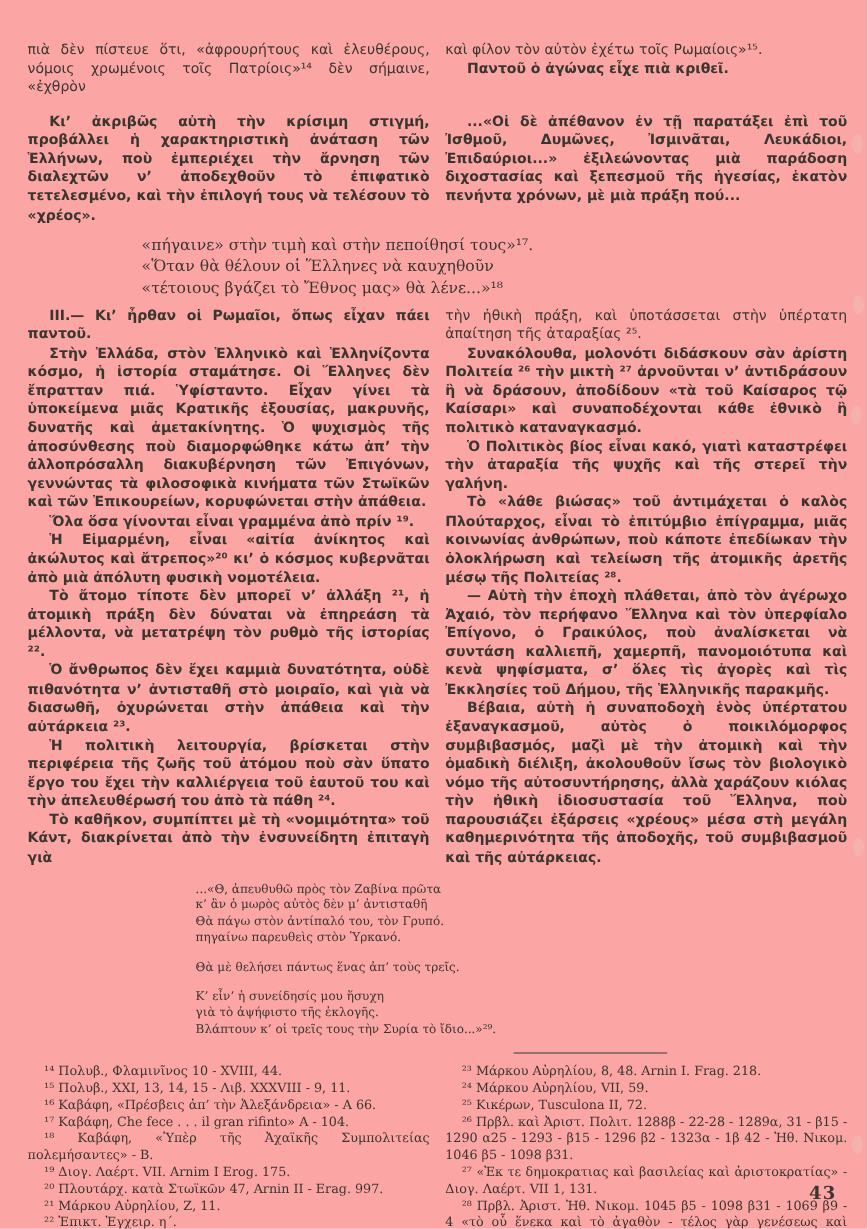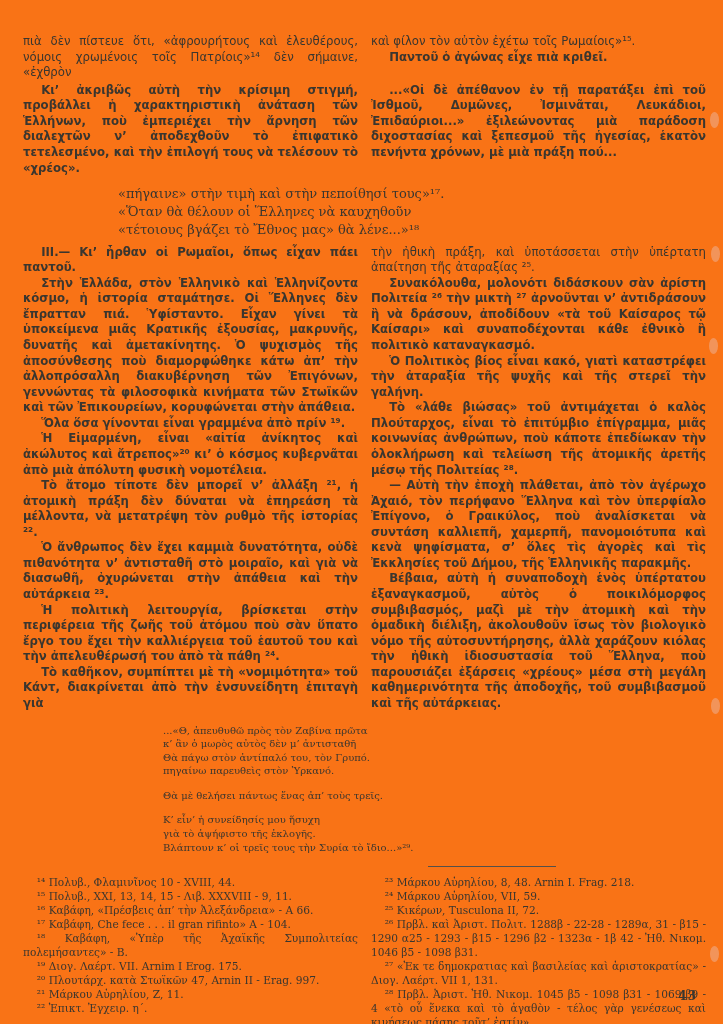--- a/index.html
+++ b/index.html
@@ -1,42 +1,42 @@
 <!DOCTYPE html>
 <html><head>
 <meta charset="utf-8">
 <style>
   html,body { margin:0; padding:0; background:#fcfbf7; }
   .page {
     box-sizing:border-box;
     width:723px; height:1024px;
     padding:34px 17px 12px 23px;
-    background:#f97316;
+    background:#fca5a5;
     position:relative;
     overflow:hidden;
     color:#3a362f;
     font-family:"DejaVu Sans","Liberation Sans",sans-serif;
     font-size:11.7px;
     line-height:1.33;
   }
   p { margin:0; }
   .row { display:flex; gap:13px; }
   .col { flex:1 1 0; text-align:justify; }
   .indent { text-indent:1.55em;font-weight:bold; }
   .serif { font-family:"DejaVu Serif","Liberation Serif",serif; }
   .quote-center { text-align:center; font-size:13px; margin:7px 0 5px; letter-spacing:.2px; }
-  .crisis { margin-top:2px; }
+  .crisis { margin-top:13px; }
   .verse { margin:9px 0 5px 95px; font-size:13px; line-height:1.4; }
   .main { margin-top:5px; }
   .poem { margin:12px 0 0 140px; font-size:10px; line-height:1.36; }
   .stanza + .stanza { margin-top:11px; }
   .fn-rule { width:128px; border-top:1.3px solid #55504a; margin:12px 0 9px 405px; }
   .footnotes { font-size:10.6px; line-height:1.32; }
   .fn { text-indent:1.3em; }
-  .page-number { position:absolute; right:26px; bottom:19px; font-size:12px; font-weight:bold; letter-spacing:1px; }
+  .page-number { position:absolute; right:26px; bottom:19px; font-size:15px; font-weight:bold; letter-spacing:1px; }
   .artifact { position:absolute; width:9px; height:16px; border-radius:50%; background:#eac3ba; opacity:.42; }
   .a1 { right:4px; top:112px; }
   .a2 { right:3px; top:246px; }
   .a3 { right:5px; top:338px; }
   .a4 { right:3px; top:698px; }
   .a5 { right:4px; top:946px; }
 </style>
 </head>
 <body>
 

